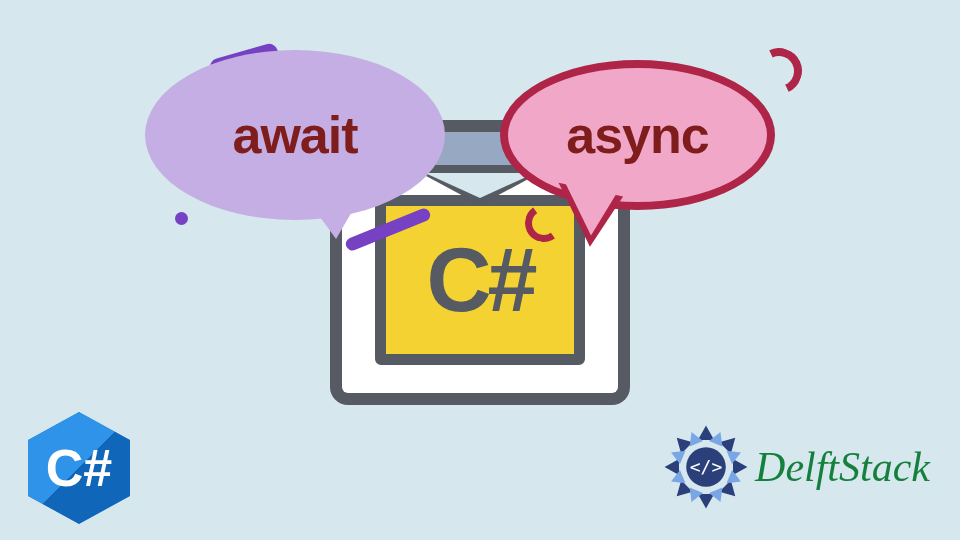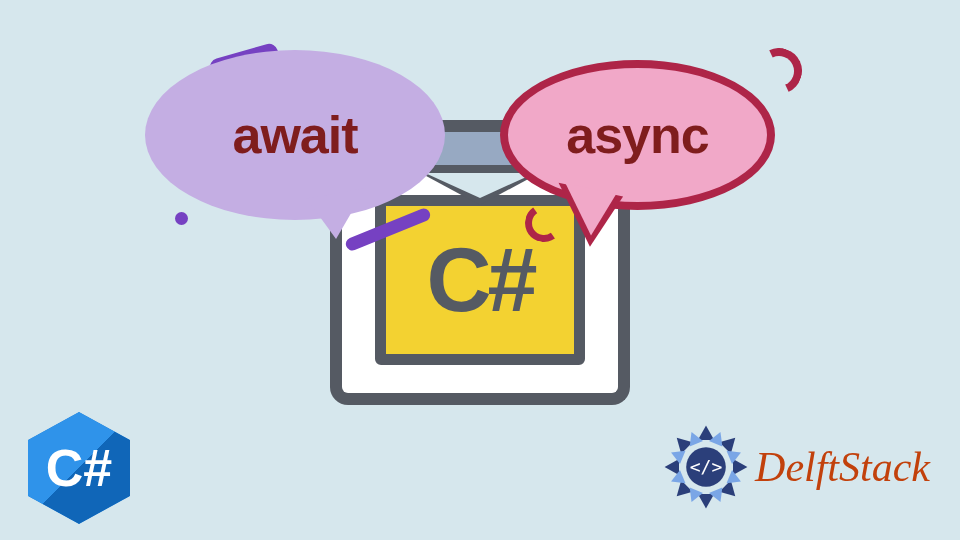--- a/index.html
+++ b/index.html
@@ -254,21 +254,21 @@
     }
     .ds-rosette {
       width: 90px; height: 90px;
       position: relative;
     }
     .rosette-svg { width: 100%; height: 100%; }
     .ds-text {
       font-family: Georgia, 'Times New Roman', serif;
       font-style: italic;
       font-size: 42px;
-      color: #c2410c;
+      color: #15803d;
       font-weight: 500;
     }
   </style>
 </head>
 <body>
 
 <div class="browser-window">
   <div class="window-top"></div>
   <div class="window-divider"></div>
   <div class="window-body">

